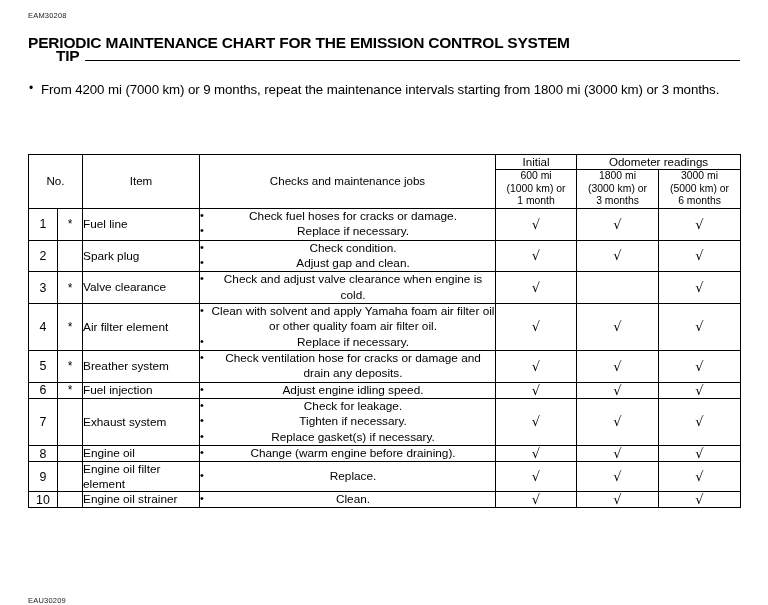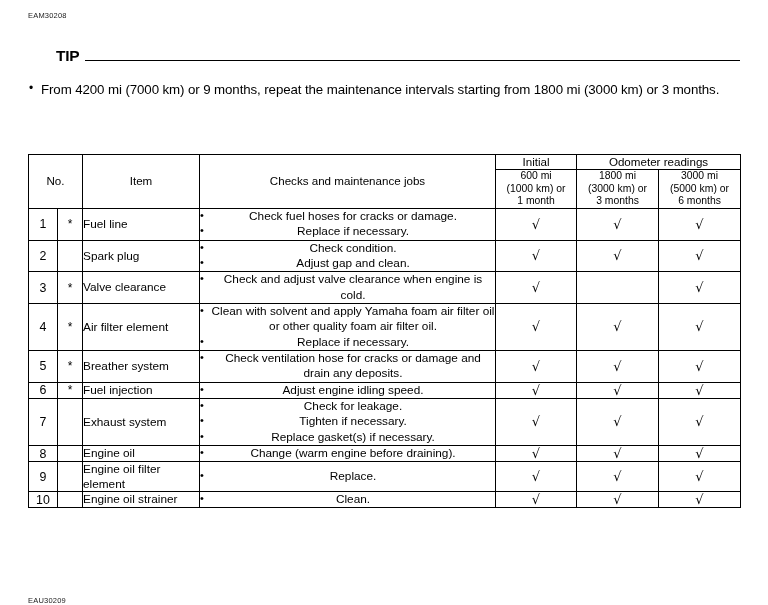--- a/index.html
+++ b/index.html
@@ -204,20 +204,21 @@
     height: 8px;
   }
 </style>
 </head>
 <body>
 
 <div class="page">
 
   <div class="doc-code">EAM30208</div>
 
+  <h1 class="doc-title">PERIODIC MAINTENANCE CHART FOR THE EMISSION CONTROL SYSTEM</h1>
 
   <div class="tip-block">
     <div class="tip-head">
       <span class="tip-label">TIP</span>
       <span class="tip-rule"></span>
     </div>
     <ul class="tip-list" id="tip-list">
         <li>From 4200 mi (7000 km) or 9 months, repeat the maintenance intervals starting from 1800 mi (3000 km) or 3 months.</li>
       </ul>
   </div>

